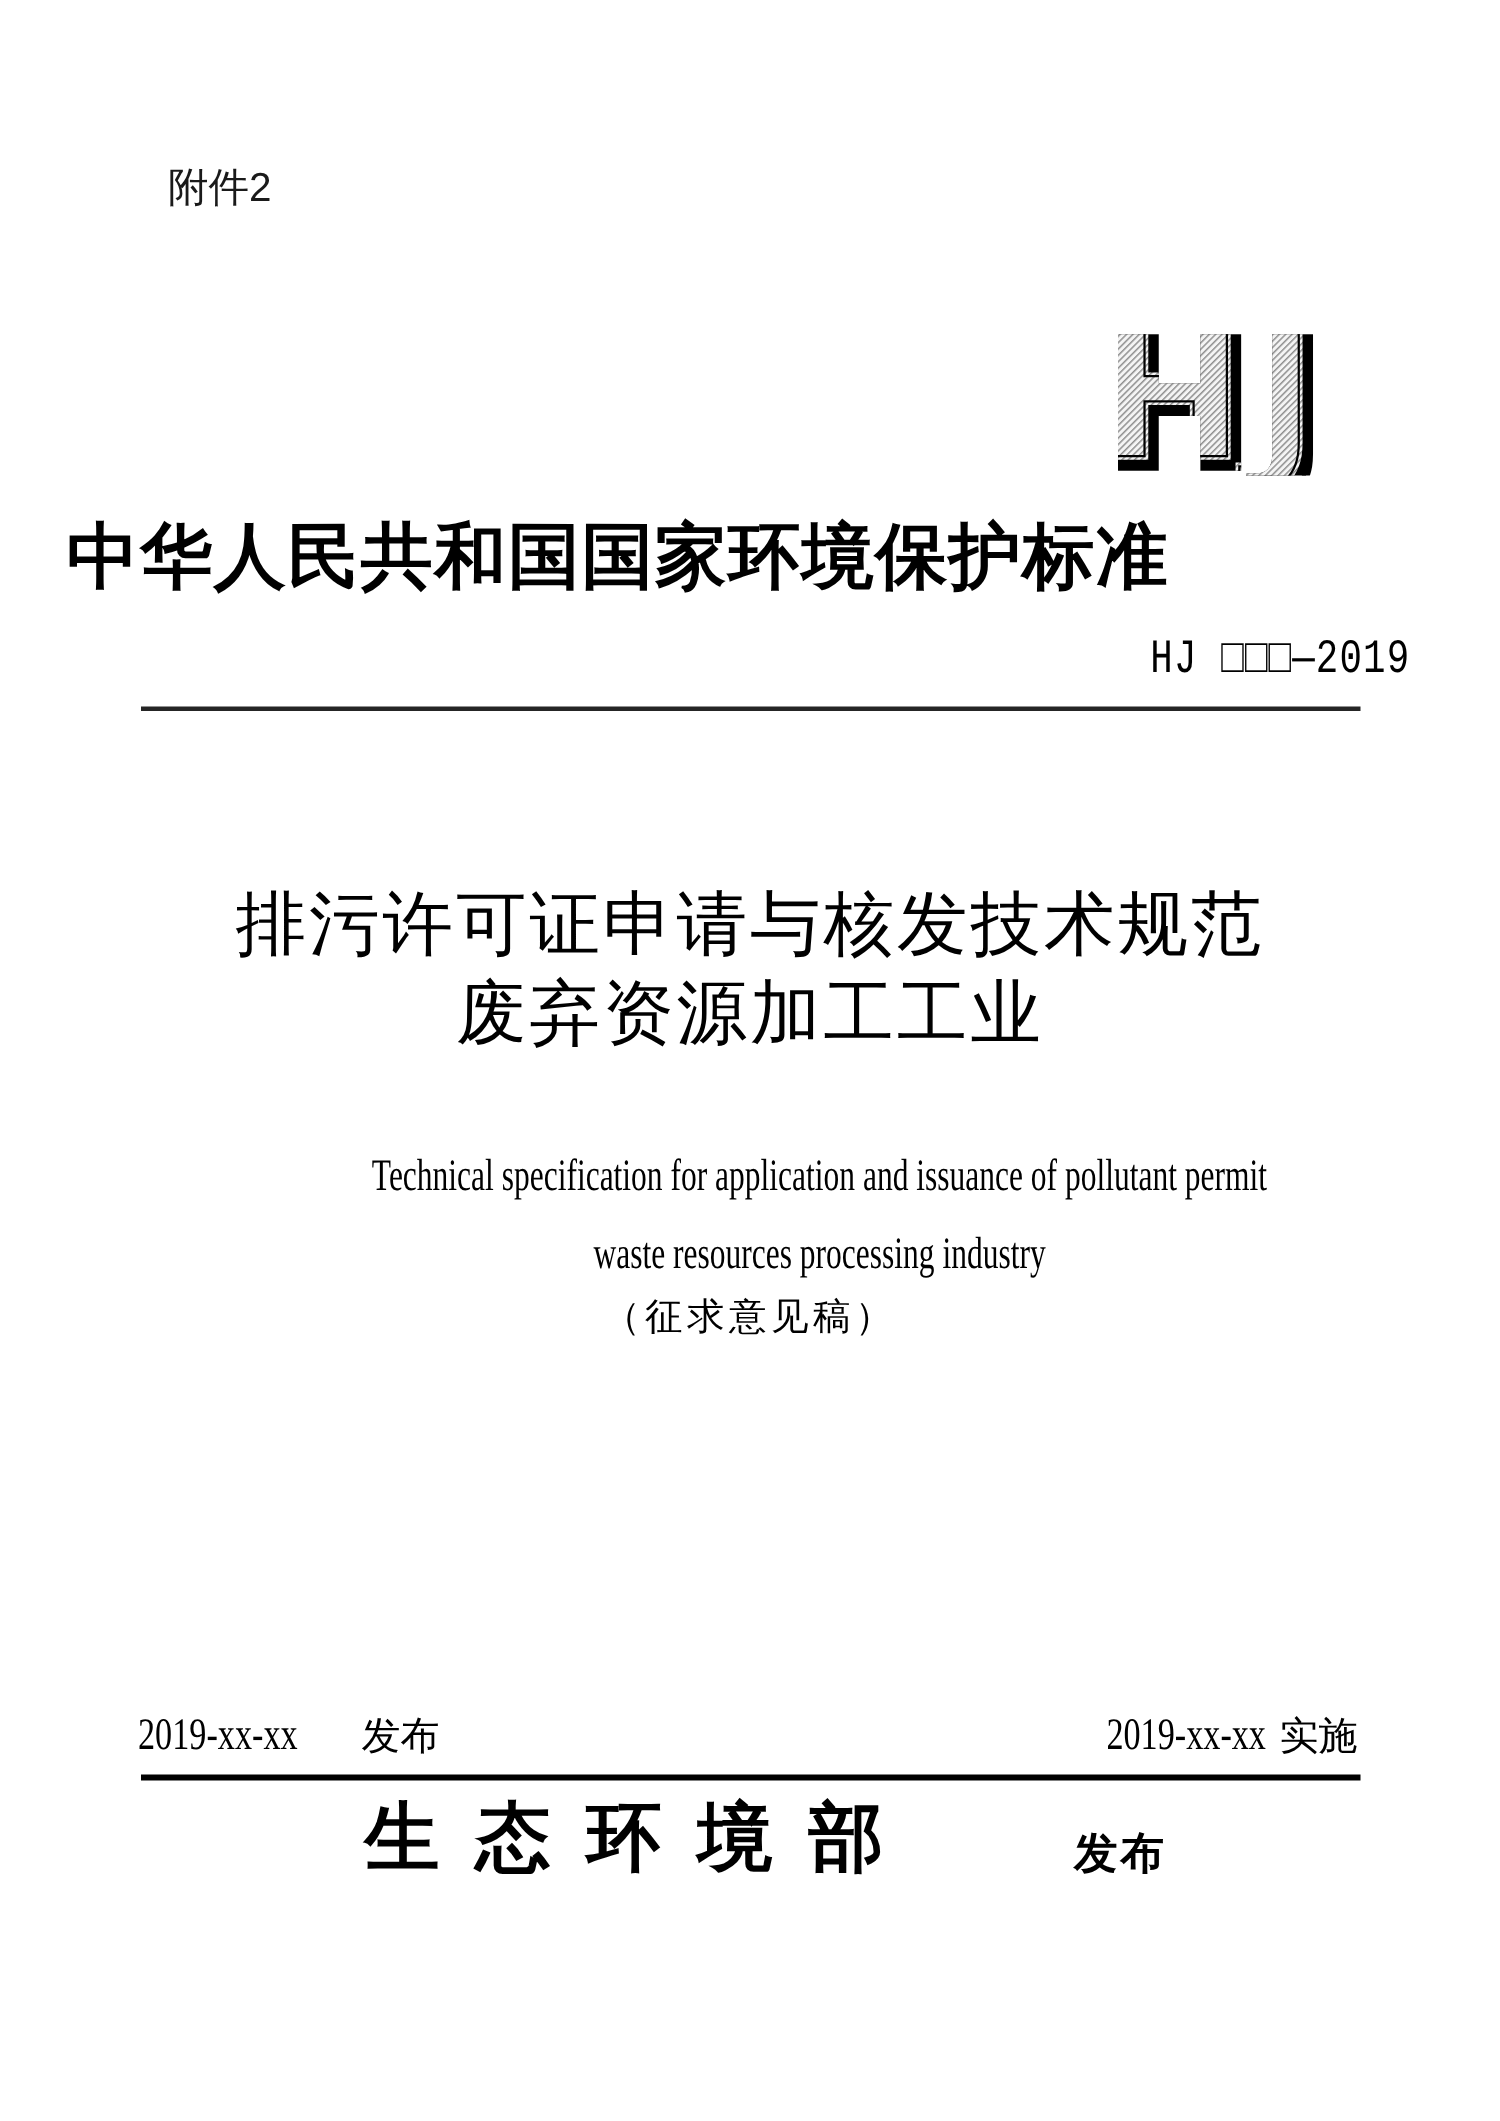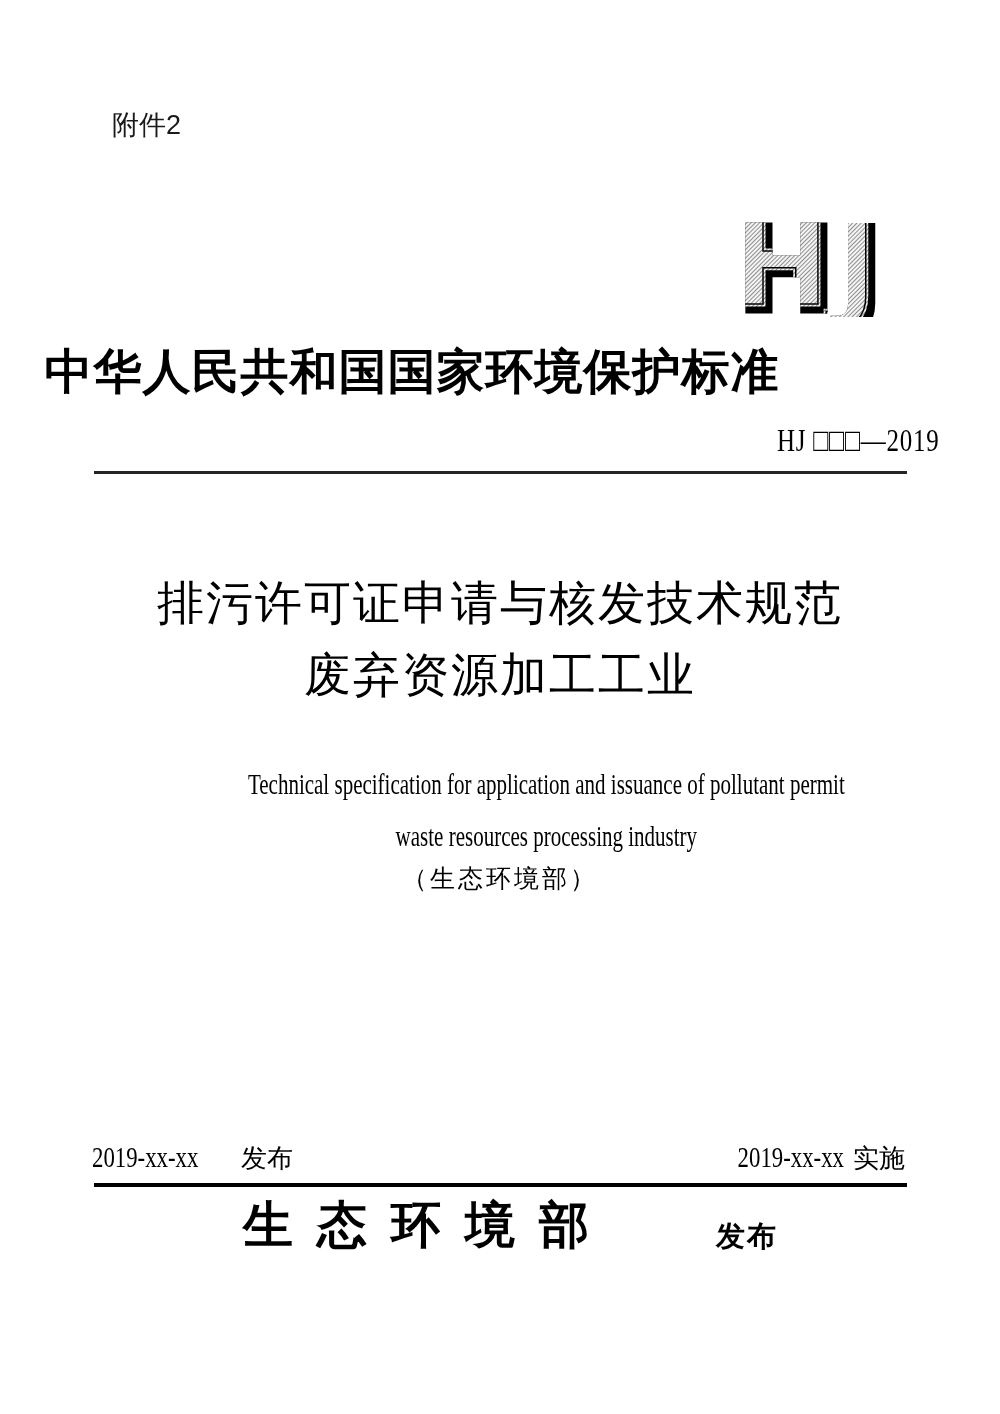--- a/index.html
+++ b/index.html
@@ -36,33 +36,34 @@
     font-weight: bold;
     font-size: 48px; line-height: 1; letter-spacing: 1px;
     color: #000;
   }
 
   
   .std-number {
     right: 60px; top: 424px;
     font-size: 32px; line-height: 1; letter-spacing: 1px;
     white-space: nowrap;
+    font-family: Liberation Mono, monospace;
   }
   .condensed { display: inline-block; transform: scaleX(0.78); transform-origin: right center; }
 
   .rule-top { left: 94px; top: 471px; width: 813px; height: 3px; background: #252525; }
 
   
   .cn-title {
     left: 0; width: 1000px; text-align: center;
     font-family: "Liberation Sans", "DejaVu Sans", sans-serif;
     font-size: 47px; line-height: 1; letter-spacing: 2px;
     color: #000;
   }
-  .cn-title.l1 { top: 579px; }
+  .cn-title.l1 { top: 592px; }
   .cn-title.l2 { top: 651px; }
 
   
   .en-title {
     left: 0; width: 1000px; text-align: center;
     font-size: 30px; line-height: 1;
     white-space: nowrap;
     padding-left: 46px;
   }
   .en-title.l1 { top: 769px; }
@@ -142,21 +143,21 @@
   <div class="abs cn-title l1">排污许可证申请与核发技术规范</div>
   <div class="abs cn-title l2">废弃资源加工工业</div>
 
   <div class="abs en-title l1">
     <span class="en-squeeze">Technical specification for application and issuance of pollutant permit</span>
   </div>
   <div class="abs en-title l2">
     <span class="en-squeeze">waste resources processing industry</span>
   </div>
 
-  <div class="abs draft-note">（生态环境部）</div>
+  <div class="abs draft-note">（征求意见稿）</div>
 
   <div class="abs date-block left">
     <span class="date-text">2019-xx-xx</span>
     <span class="date-label">发布</span>
   </div>
 
   <div class="abs date-block right">
     <span class="date-text">2019-xx-xx</span>
     <span class="date-label">实施</span>
   </div>

